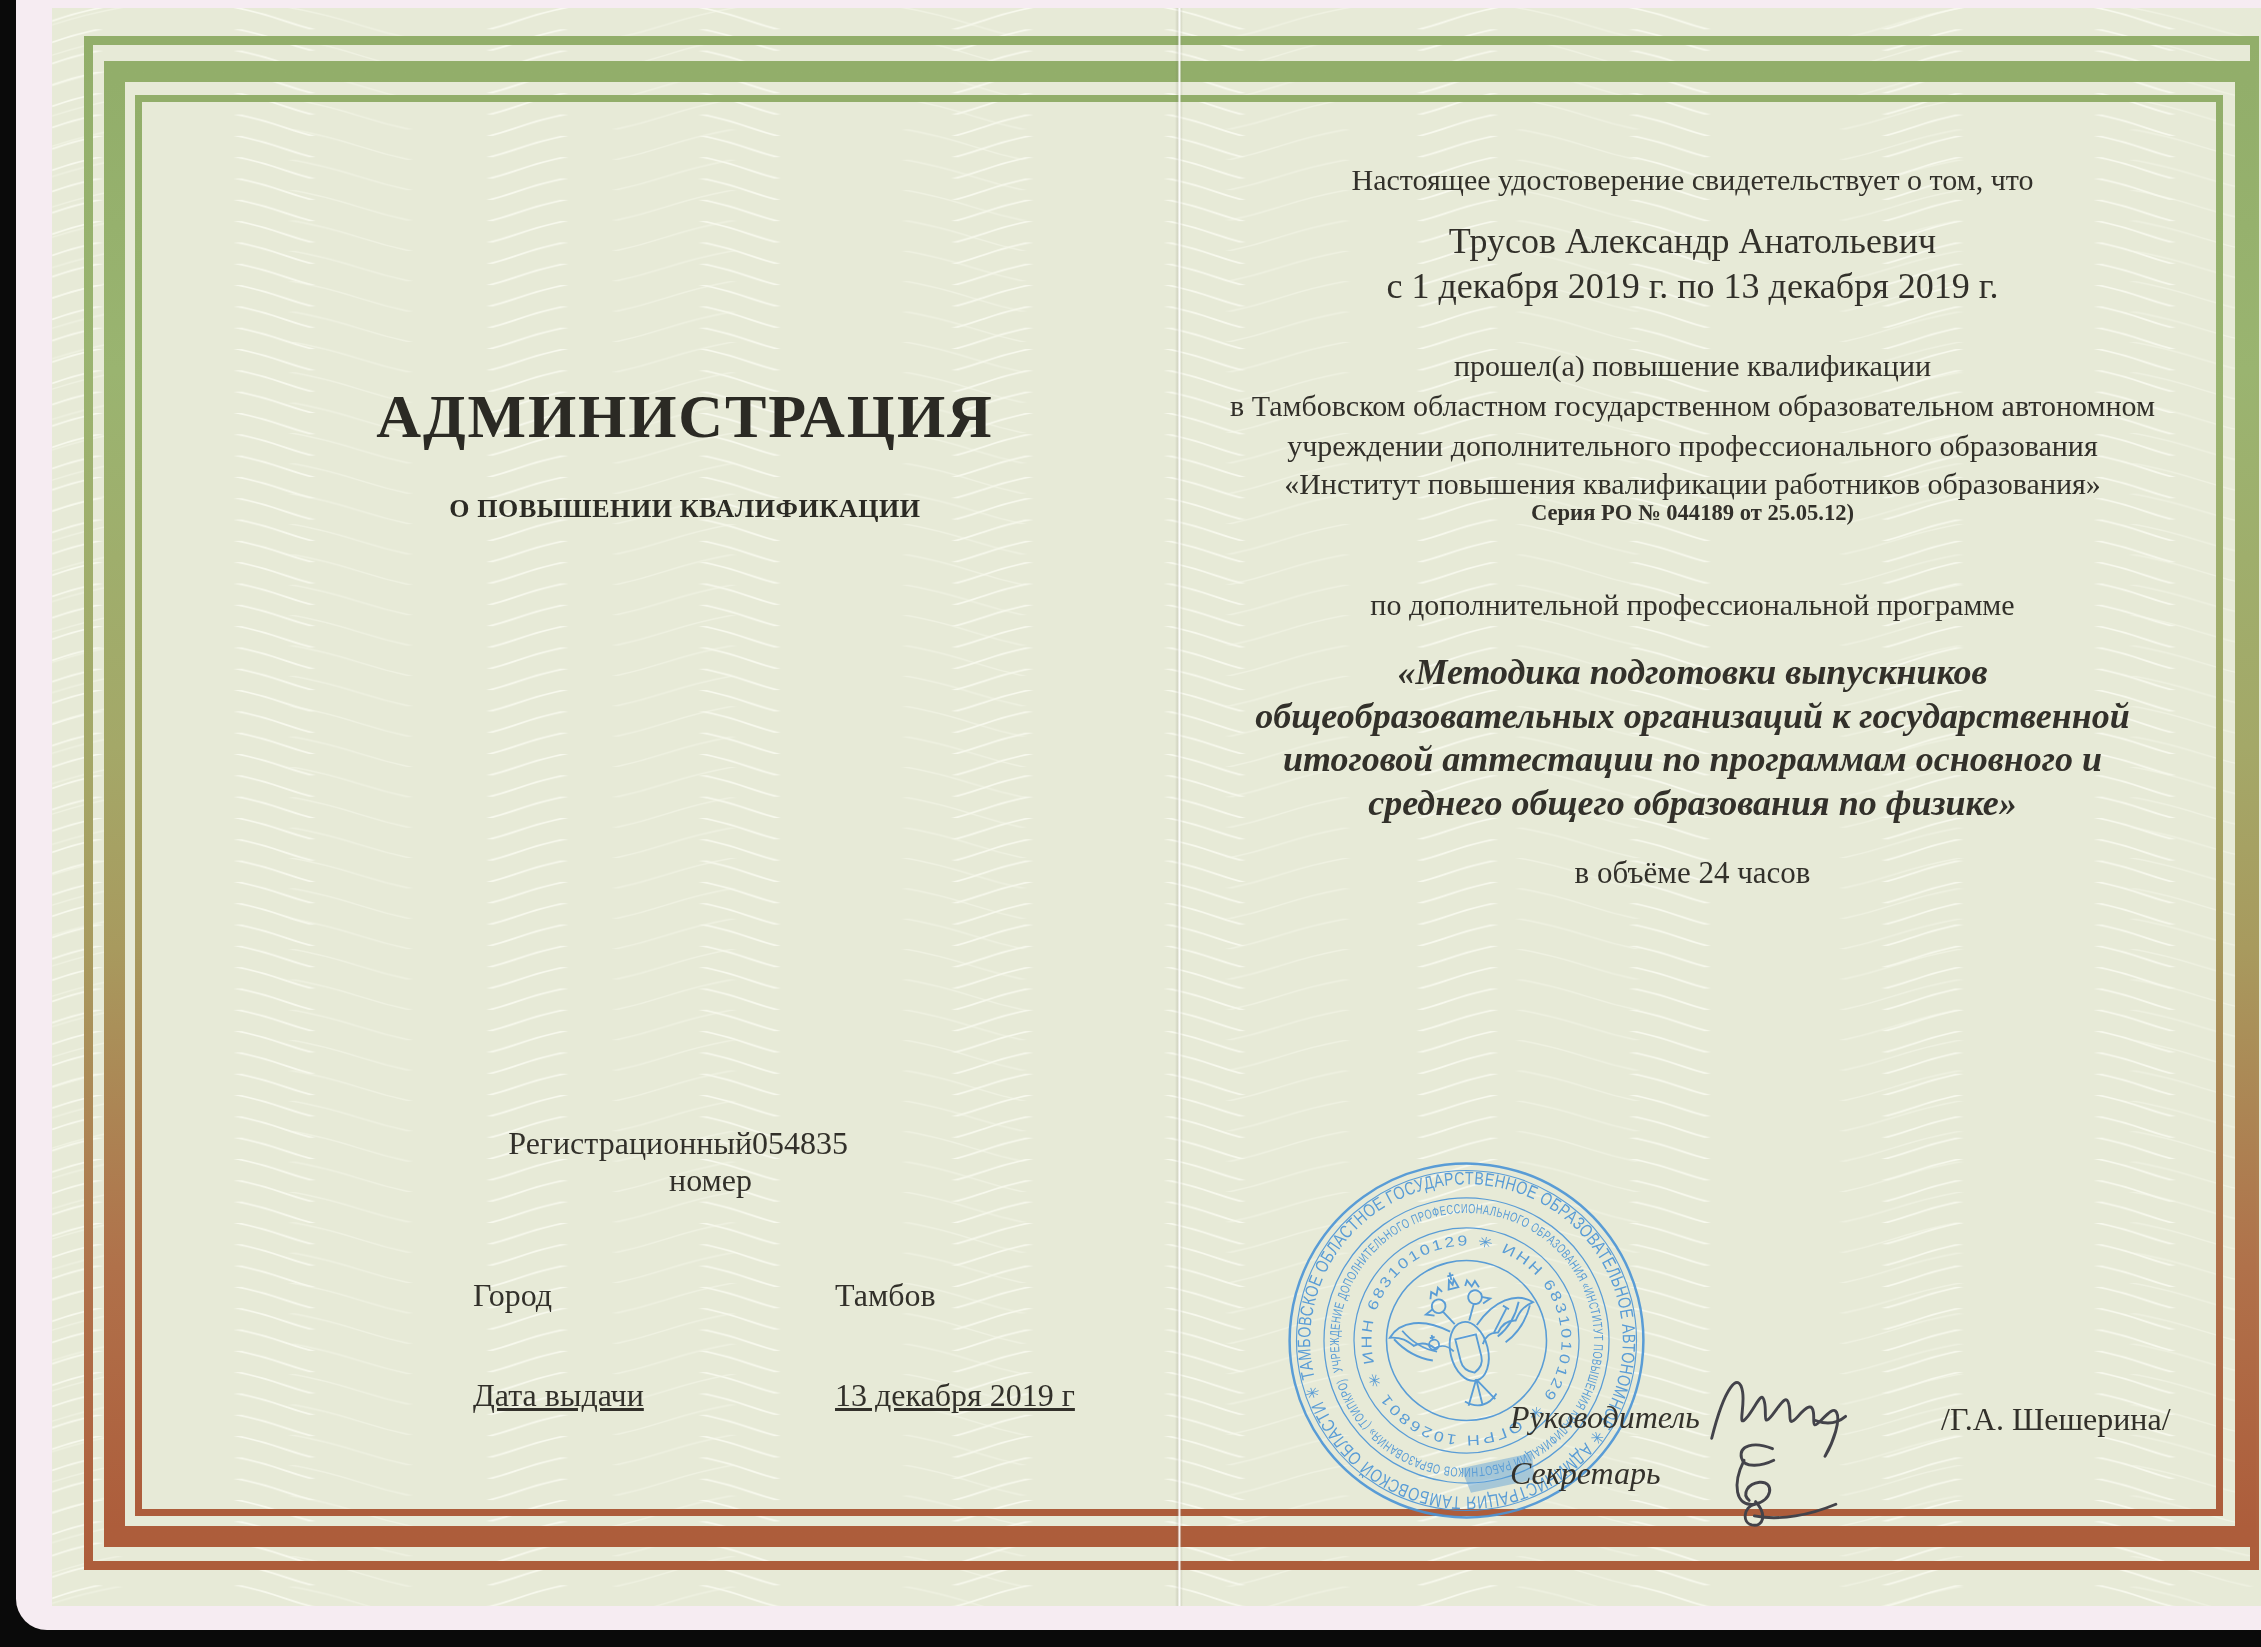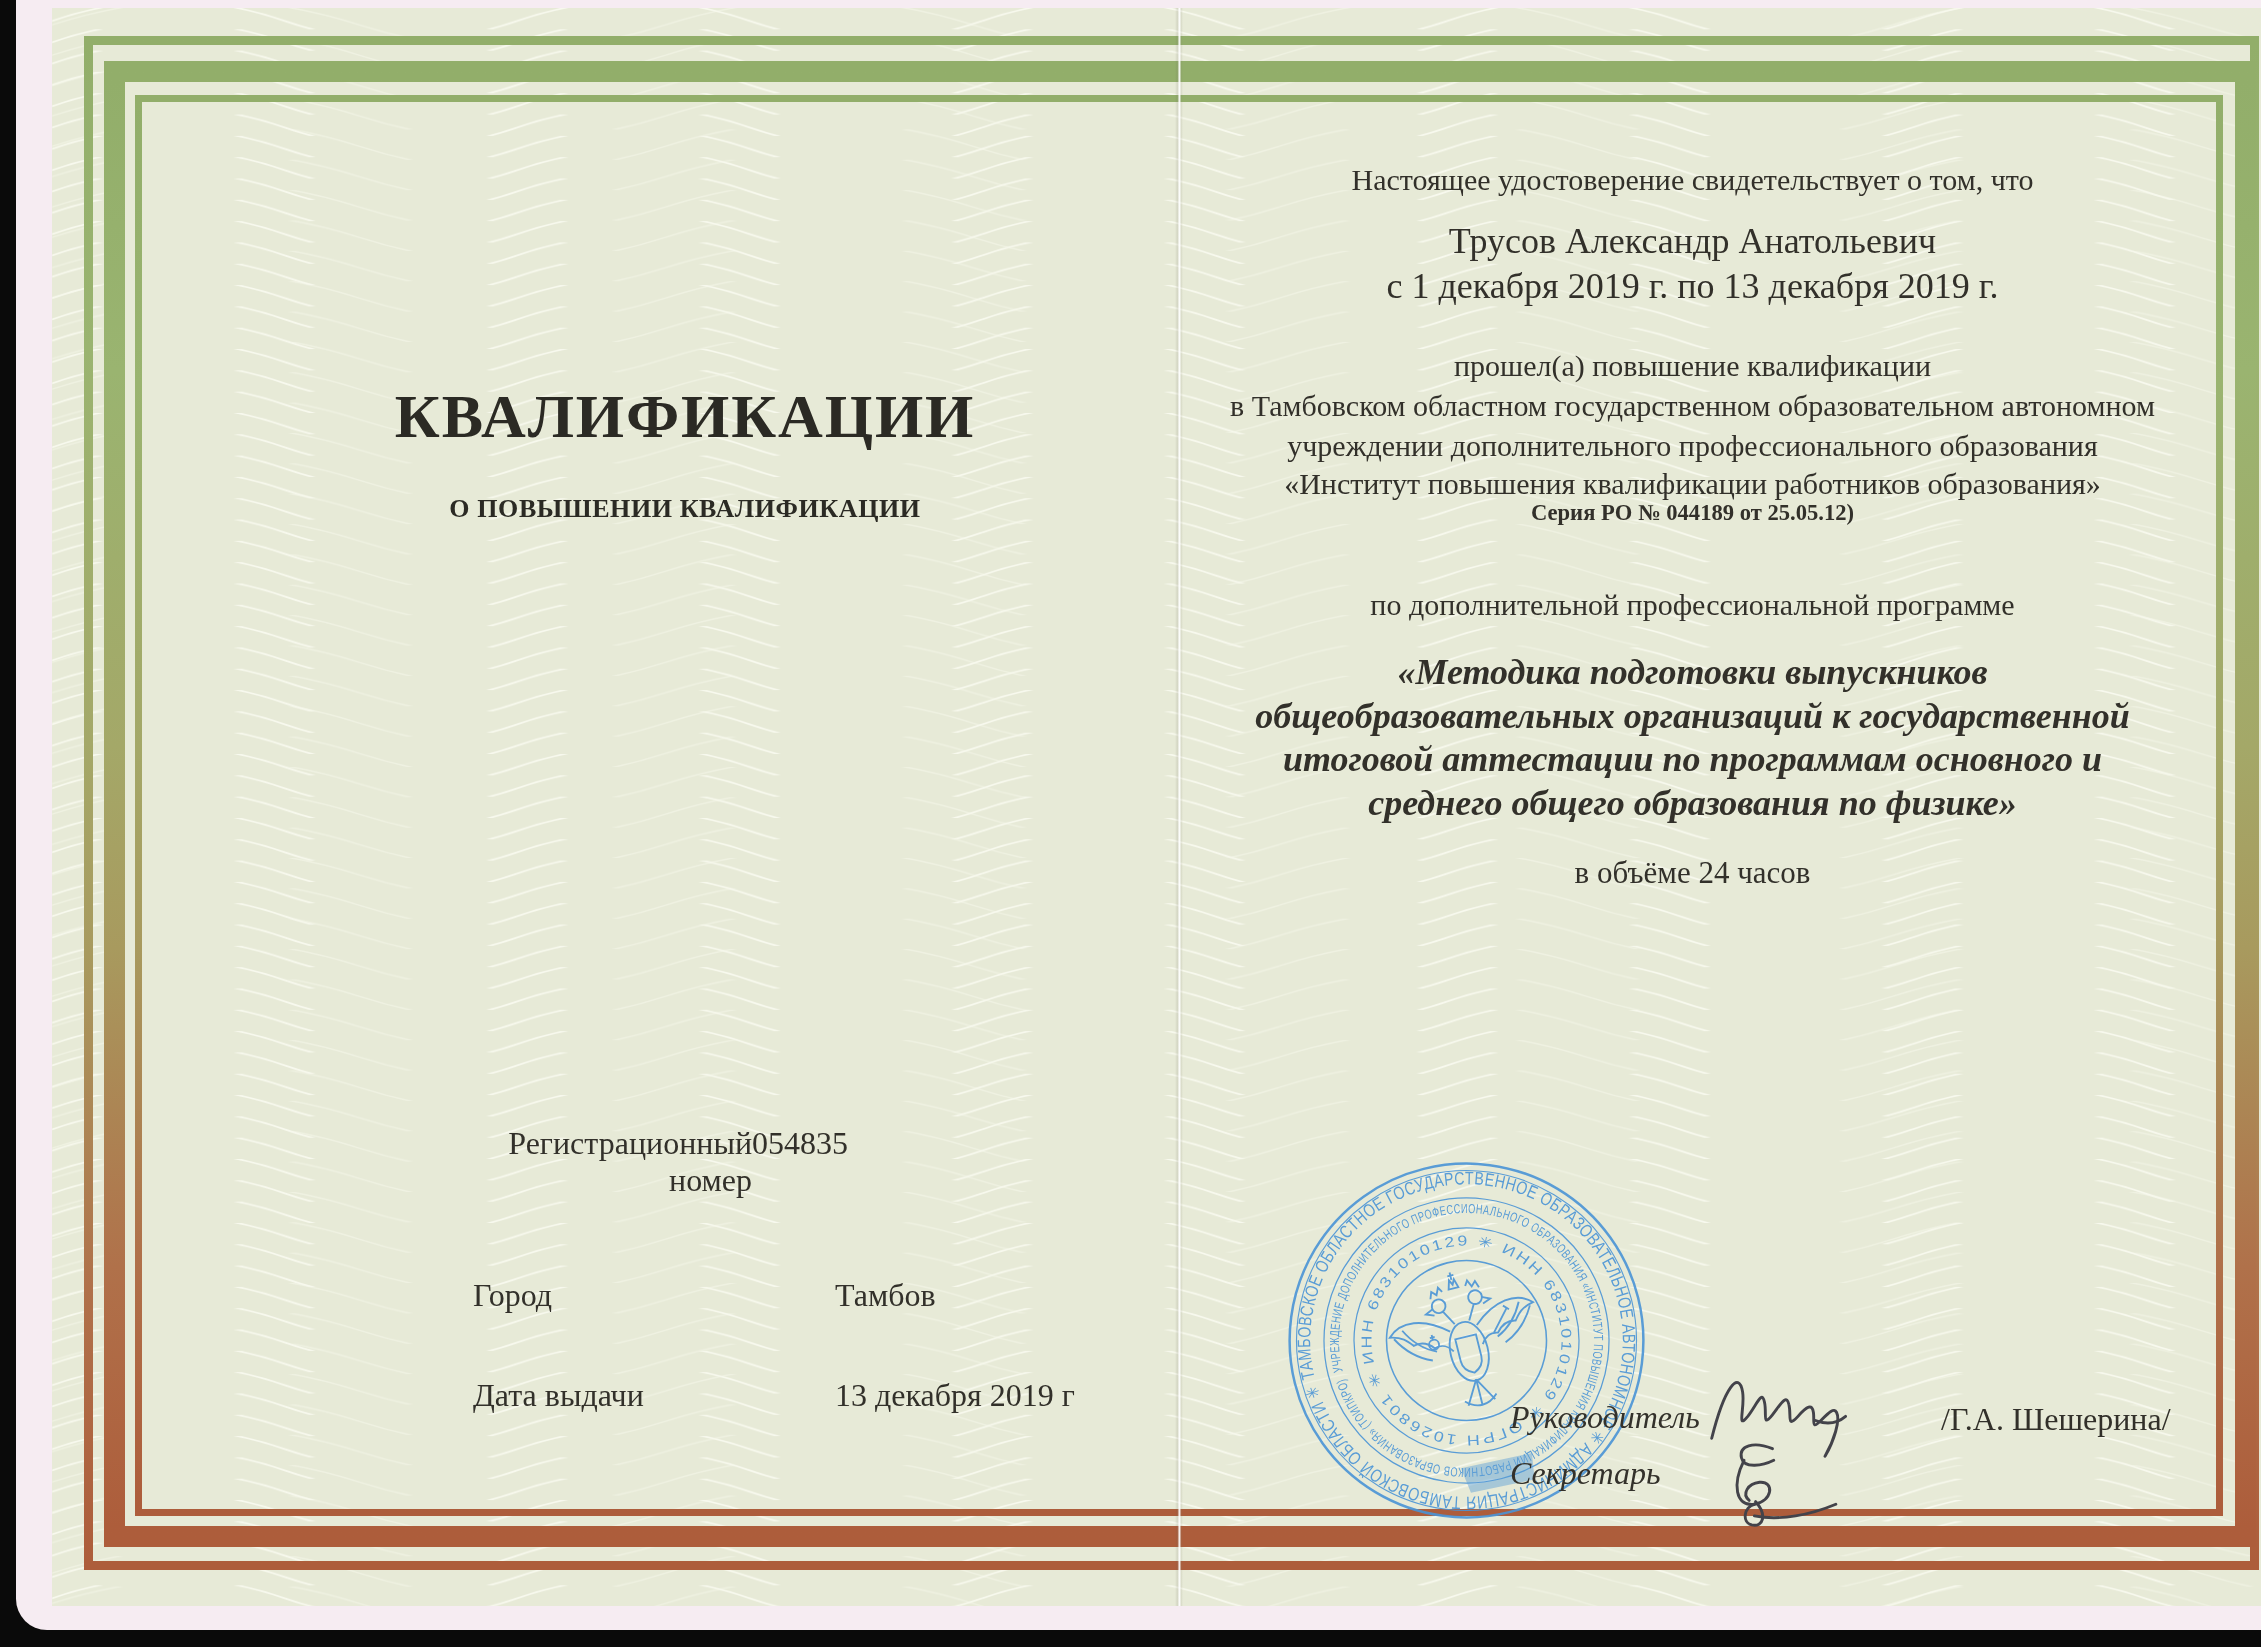--- a/index.html
+++ b/index.html
@@ -18,21 +18,21 @@
   .f-mid{left:52px;top:53px;right:6.5px;bottom:59px;border-width:21px;}
   .f-inner{left:83px;top:87px;right:39px;bottom:90px;border-width:7px;}
   .fold{position:absolute;left:1123px;top:0;bottom:0;width:7.8px;
         background:linear-gradient(90deg,rgba(90,90,70,0) 0%,rgba(90,90,70,0.14) 30%,rgba(255,255,255,0.95) 55%,rgba(120,120,95,0.12) 80%,rgba(120,120,95,0) 100%);}
   .txt{position:absolute;white-space:nowrap;}
   .ctr{text-align:center;}
   
   .lp-title{left:129px;top:373px;width:1008px;font-size:62px;font-weight:bold;letter-spacing:1.9px;color:#2b2a24;}
   .lp-sub{left:129px;top:486px;width:1008px;font-size:26px;font-weight:bold;letter-spacing:0.6px;color:#2b2a24;}
   .field-row{position:absolute;left:421px;display:flex;font-size:32px;}
-  .row-0{top:1117px;text-align:right;} .row-1{top:1269px;} .row-2{top:1369px;}
+  .row-0{top:1117px;text-align:right;} .row-1{top:1269px;} .row-2{top:1369px;text-decoration:underline;}
   .row-0 .f-label{width:279px;} .row-1 .f-label,.row-2 .f-label{width:362px;}
   
   .rp{left:1098px;width:1085px;}
   .rp-intro{top:155px;font-size:30px;}
   .rp-name{top:212px;font-size:36px;}
   .rp-period{top:257px;font-size:36px;}
   .rp-completed{top:341px;font-size:30px;}
   .rp-inst0{top:381px;font-size:30px;}
   .rp-inst1{top:421px;font-size:30px;}
   .rp-inst2{top:459px;font-size:30px;}
@@ -70,21 +70,21 @@
       <rect x="0" y="0" width="3421" height="2474" fill="url(#wA)"></rect>
       <rect x="0" y="-10" width="3421" height="2494" fill="url(#wB)"></rect>
     </svg>
 
     <div class="frame f-outer"></div>
     <div class="frame f-mid"></div>
     <div class="frame f-inner"></div>
 
     <div class="fold"></div>
 
-    <div class="txt ctr lp-title">КВАЛИФИКАЦИИ</div>
+    <div class="txt ctr lp-title">АДМИНИСТРАЦИЯ</div>
     <div class="txt ctr lp-sub">О ПОВЫШЕНИИ КВАЛИФИКАЦИИ</div>
 
     <div class="field-row row-0">
       <span class="f-label">Регистрационный номер</span>
       <span class="f-value">054835</span>
     </div>
     <div class="field-row row-1">
       <span class="f-label">Город</span>
       <span class="f-value">Тамбов</span>
     </div>

